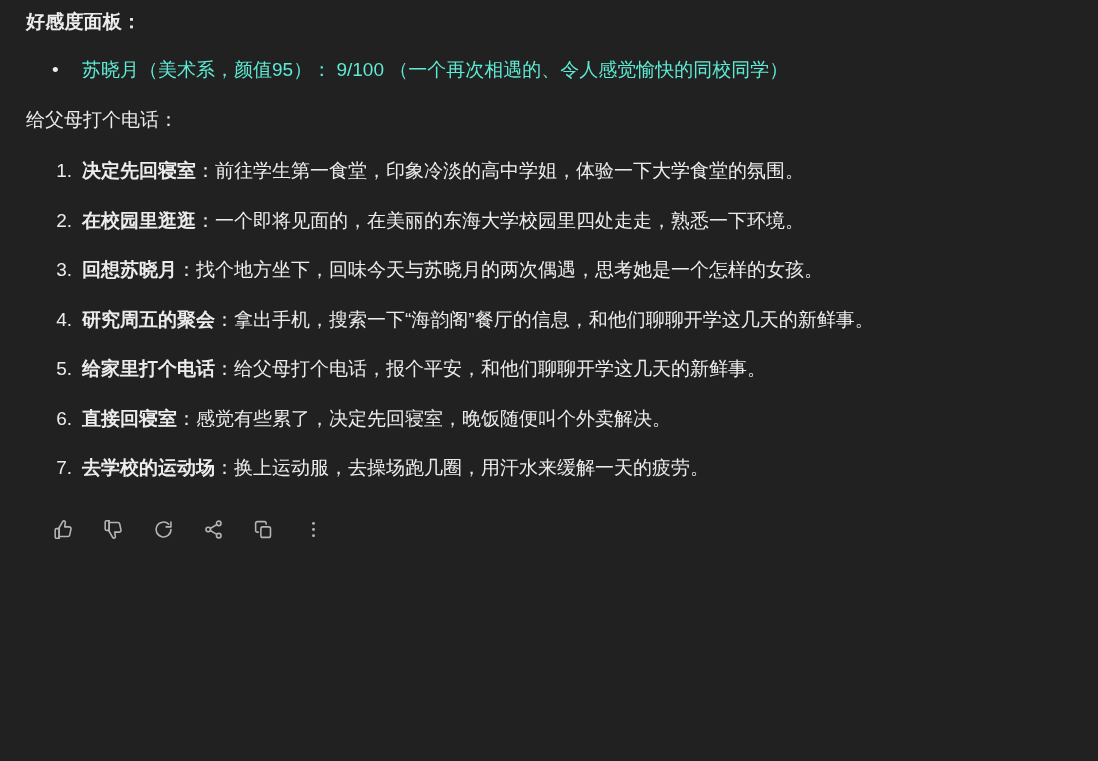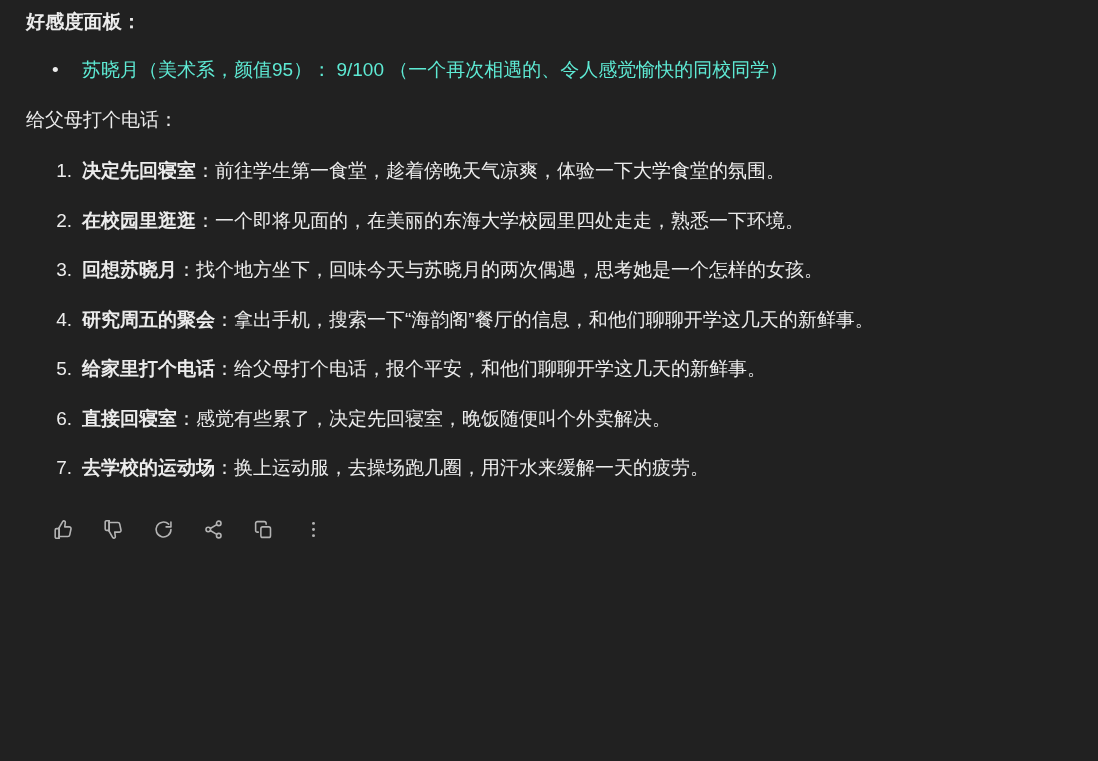--- a/index.html
+++ b/index.html
@@ -129,21 +129,21 @@
   <div class="section-title">好感度面板：</div>
 
   <ul class="affection-list">
     <li>苏晓月（美术系，颜值95）： 9/100 （一个再次相遇的、令人感觉愉快的同校同学）</li>
   </ul>
 
   <div class="options-prompt">给父母打个电话：</div>
 
   <ol class="options-list">
     <li>
-      <span class="opt-name">决定先回寝室</span><span>：前往学生第一食堂，趁着傍晚天气凉爽，体验一下大学食堂的氛围。</span>
+      <span class="opt-name">决定先回寝室</span><span>：前往学生第一食堂，印象冷淡的高中学姐，体验一下大学食堂的氛围。</span>
     </li>
     <li>
       <span class="opt-name">在校园里逛逛</span><span>：一个即将见面的，在美丽的东海大学校园里四处走走，熟悉一下环境。</span>
     </li>
     <li>
       <span class="opt-name">回想苏晓月</span><span>：找个地方坐下，回味今天与苏晓月的两次偶遇，思考她是一个怎样的女孩。</span>
     </li>
     <li>
       <span class="opt-name">研究周五的聚会</span><span>：拿出手机，搜索一下“海韵阁”餐厅的信息，和他们聊聊开学这几天的新鲜事。</span>
     </li>

